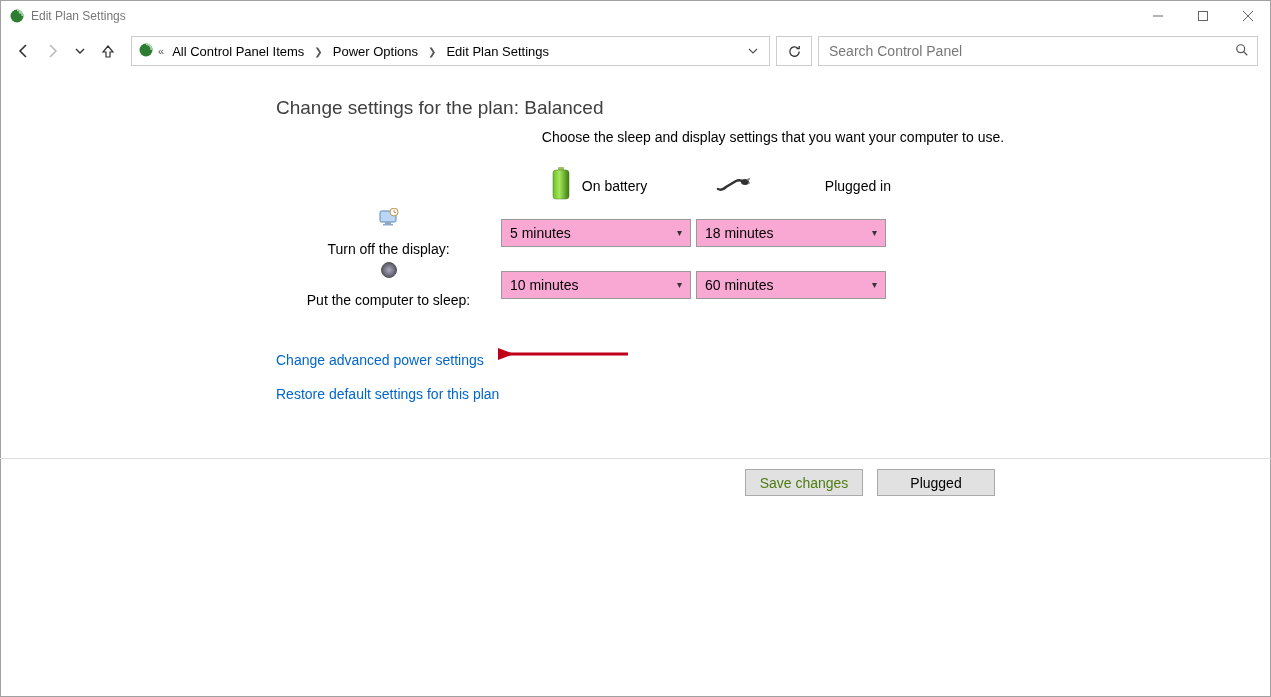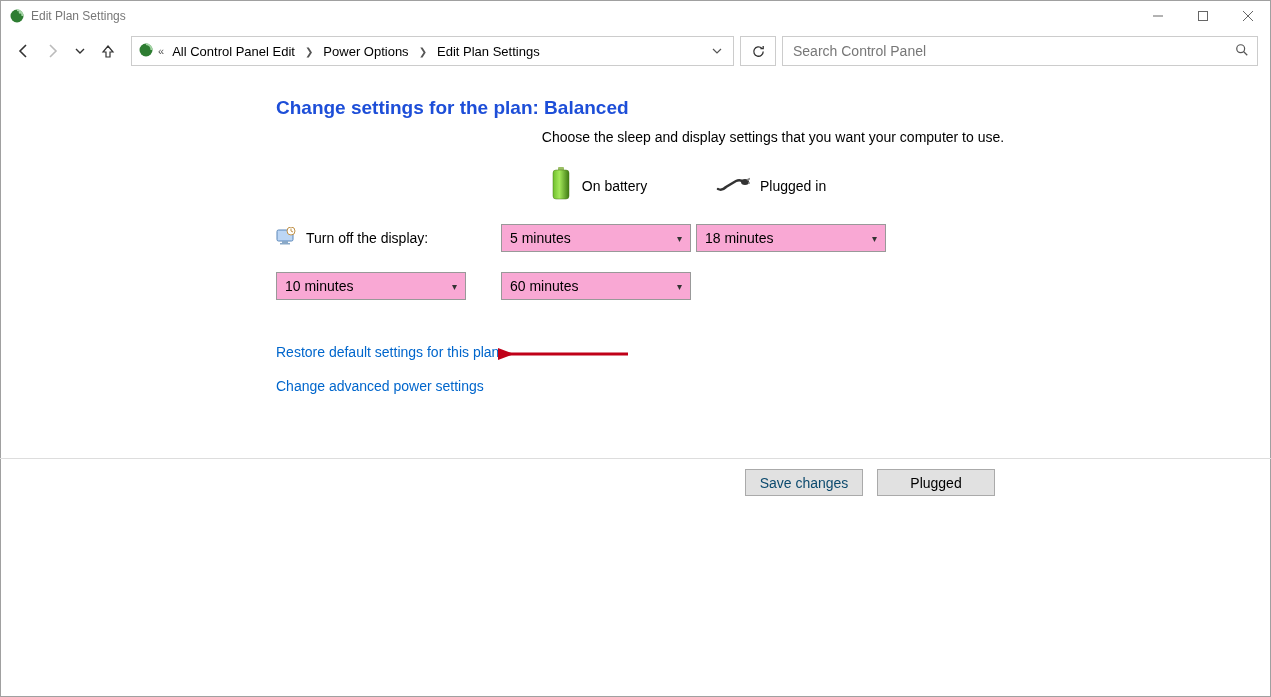--- a/index.html
+++ b/index.html
@@ -55,52 +55,52 @@
   }
   .addressbar .crumb { display:flex; align-items:center; gap:4px; font-size:13px; padding:2px 4px; border-radius:2px;}
   .addressbar .chev { color:#555; font-size:10px; padding:0 2px;}
   .addressbar .spacer { flex:1; }
   .addressbar .addr-dd { width:20px; display:flex; justify-content:center; color:#555;}
 
   .refresh-box {
     width:36px; height:30px; border:1px solid #ccc; display:flex; align-items:center; justify-content:center; color:#333;
   }
   .searchbox {
-    width: 476px; height:30px; border:1px solid #ccc; display:flex; align-items:center; padding:0 8px; gap:6px;
+    width: 440px; height:30px; border:1px solid #ccc; display:flex; align-items:center; padding:0 8px; gap:6px;
   }
   .searchbox input {
     flex:1; border:none; outline:none; font-size:14px; color:#555; background:transparent;
   }
   .searchbox input::placeholder { color:#777; }
   .searchbox .sicon { color:#555; }
 
   
   .content {
     padding: 26px 0 0 275px;
     position: relative;
     height: 380px;
   }
   h1.page-head {
     font-size: 19px;
-    font-weight: bold;
-    color: #1d4ed8;
+    font-weight: normal;
+    color: #404040;
     margin: 0 0 10px 0;
   }
   .subtext { font-size:14px; margin-bottom: 22px; color:#000;text-align:center; }
 
   .grid {
     display: grid;
     grid-template-columns: 225px 195px 195px;
-    row-gap: 20px;
-    align-items: center;
-  }
-  .col-header { display:flex; align-items:center; gap:10px; font-size:14px; justify-content:flex-start;}
+    row-gap: 4px;
+    align-items: center;
+  }
+  .col-header { display:flex; align-items:center; gap:10px; font-size:14px; justify-content:space-between;}
   .col-header.center { justify-content:center; }
 
-  .row-label { display:flex; align-items:center; gap:10px; font-size:14px; }
+  .row-label { display:flex; align-items:center; gap:10px; font-size:14px;flex-direction:column; }
 
   .dropdown {
     height: 28px;
     width: 190px;
     border: 1px solid #999;
     background: #f9a8d4;
     display: flex;
     align-items: center;
     padding: 0 8px;
     justify-content: space-between;
@@ -125,21 +125,21 @@
     left:0; right:0;
     top: 458px;
   }
   .btn {
     width: 118px; height:27px;
     border:1px solid #aaa;
     background:#e1e1e1;
     font-size:14px;
     display:flex; align-items:center; justify-content:center;
   }
-  .btn[disabled] { color:#0c4a6e;margin-left:28px; }
+  .btn[disabled] { color:#4d7c0f;margin-left:28px; }
 
   
   .annotation-arrow { position:absolute; }
 
   
   .icon { display:inline-block; }
 
 </style>
 </head>
 <body>
@@ -197,21 +197,21 @@
 
   <div class="addressbar">
     <span class="icon">
       <svg viewBox="0 0 16 16" width="16" height="16">
         <circle cx="8" cy="8" r="6.5" fill="#2e7d32"></circle>
         <path d="M8 2 A6 6 0 0 1 13.5 8" fill="none" stroke="#a5d6a7" stroke-width="2"></path>
       </svg>
     </span>
     <span style="color:#555; font-size:11px;">«</span>
     <span class="crumb">
-        <span>All Control Panel Edit</span>
+        <span>All Control Panel Items</span>
       </span>
     <span class="chev">❯</span>
     <span class="crumb">
         <span>Power Options</span>
       </span>
     <span class="chev">❯</span>
     <span class="crumb">
         <span>Edit Plan Settings</span>
       </span>
     <span class="spacer"></span>
@@ -287,33 +287,47 @@
     </div>
     <div class="dropdown">
       <span>5 minutes</span>
       <span class="dd-arrow">▾</span>
     </div>
     <div class="dropdown">
       <span>18 minutes</span>
       <span class="dd-arrow">▾</span>
     </div>
 
+    <div class="row-label">
+      <span>
+        <svg width="18" height="18" viewBox="0 0 18 18">
+          <circle cx="9" cy="9" r="7.5" fill="url(#mg)" stroke="#555"></circle>
+          <defs>
+              <radialGradient id="mg">
+                <stop offset="0" stop-color="#aab"></stop>
+                <stop offset="1" stop-color="#556"></stop>
+              </radialGradient>
+            </defs>
+        </svg>
+      </span>
+      <span>Put the computer to sleep:</span>
+    </div>
     <div class="dropdown">
       <span>10 minutes</span>
       <span class="dd-arrow">▾</span>
     </div>
     <div class="dropdown">
       <span>60 minutes</span>
       <span class="dd-arrow">▾</span>
     </div>
   </div>
 
   <div class="links-block">
+    <span class="link">Change advanced power settings</span>
     <span class="link">Restore default settings for this plan</span>
-    <span class="link">Change advanced power settings</span>
   </div>
 
   <svg class="annotation-arrow" style="left:497px; top:272px;" width="140" height="22">
     <defs>
       <marker id="ah" markerWidth="10" markerHeight="10" refX="2" refY="3" orient="auto">
         <path d="M8 0 L0 3 L8 6 Z" fill="#c00018"></path>
       </marker>
     </defs>
     <line x1="130" y1="11" x2="10" y2="11" stroke="#c00018" stroke-width="3" marker-end="url(#ah)"></line>
   </svg>

